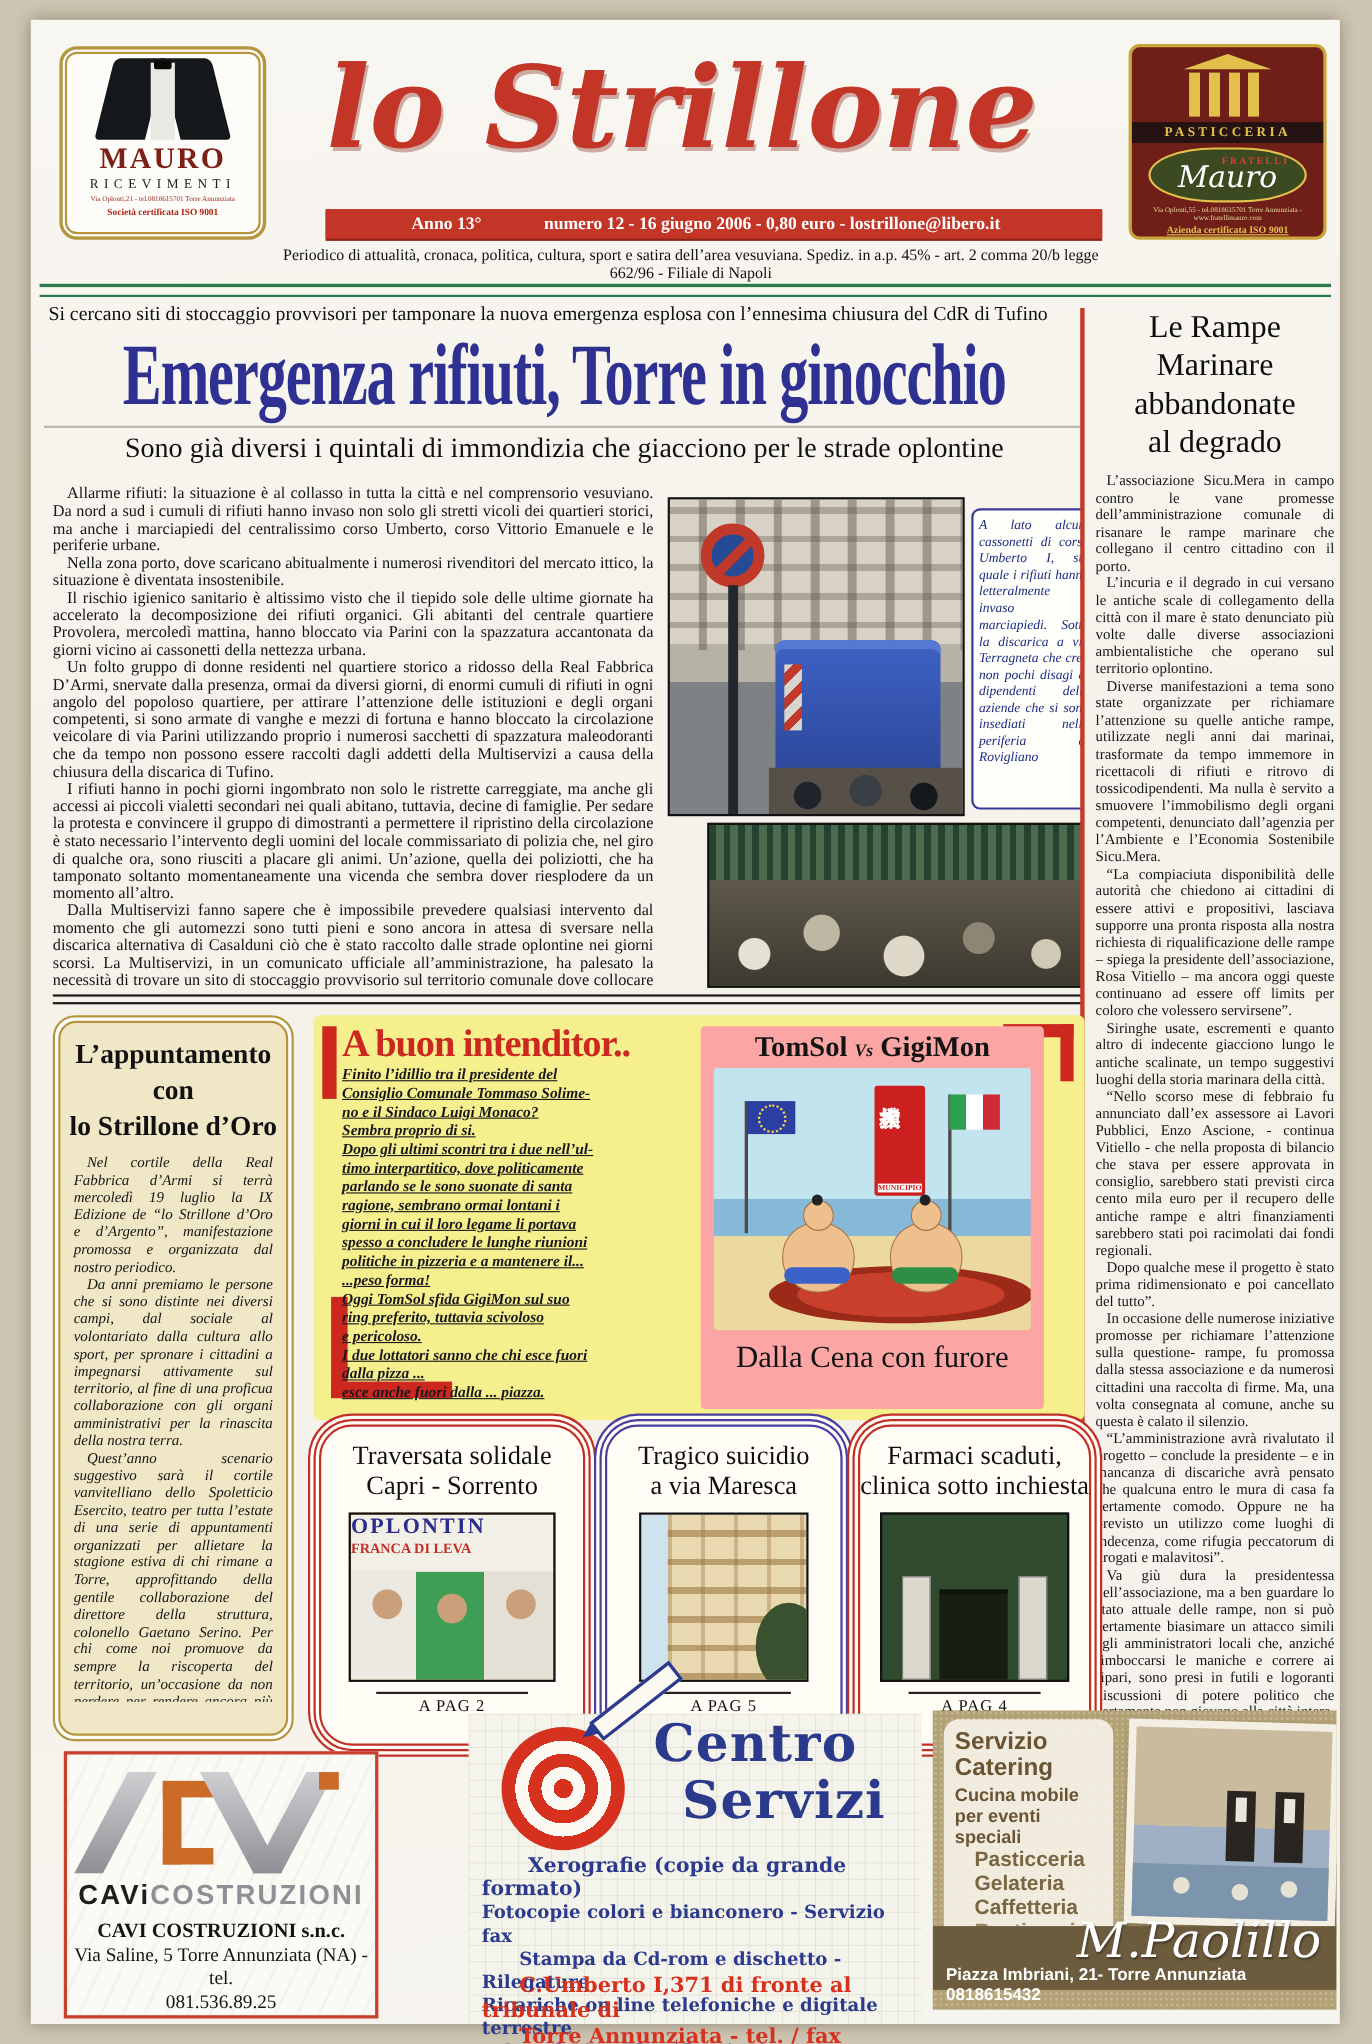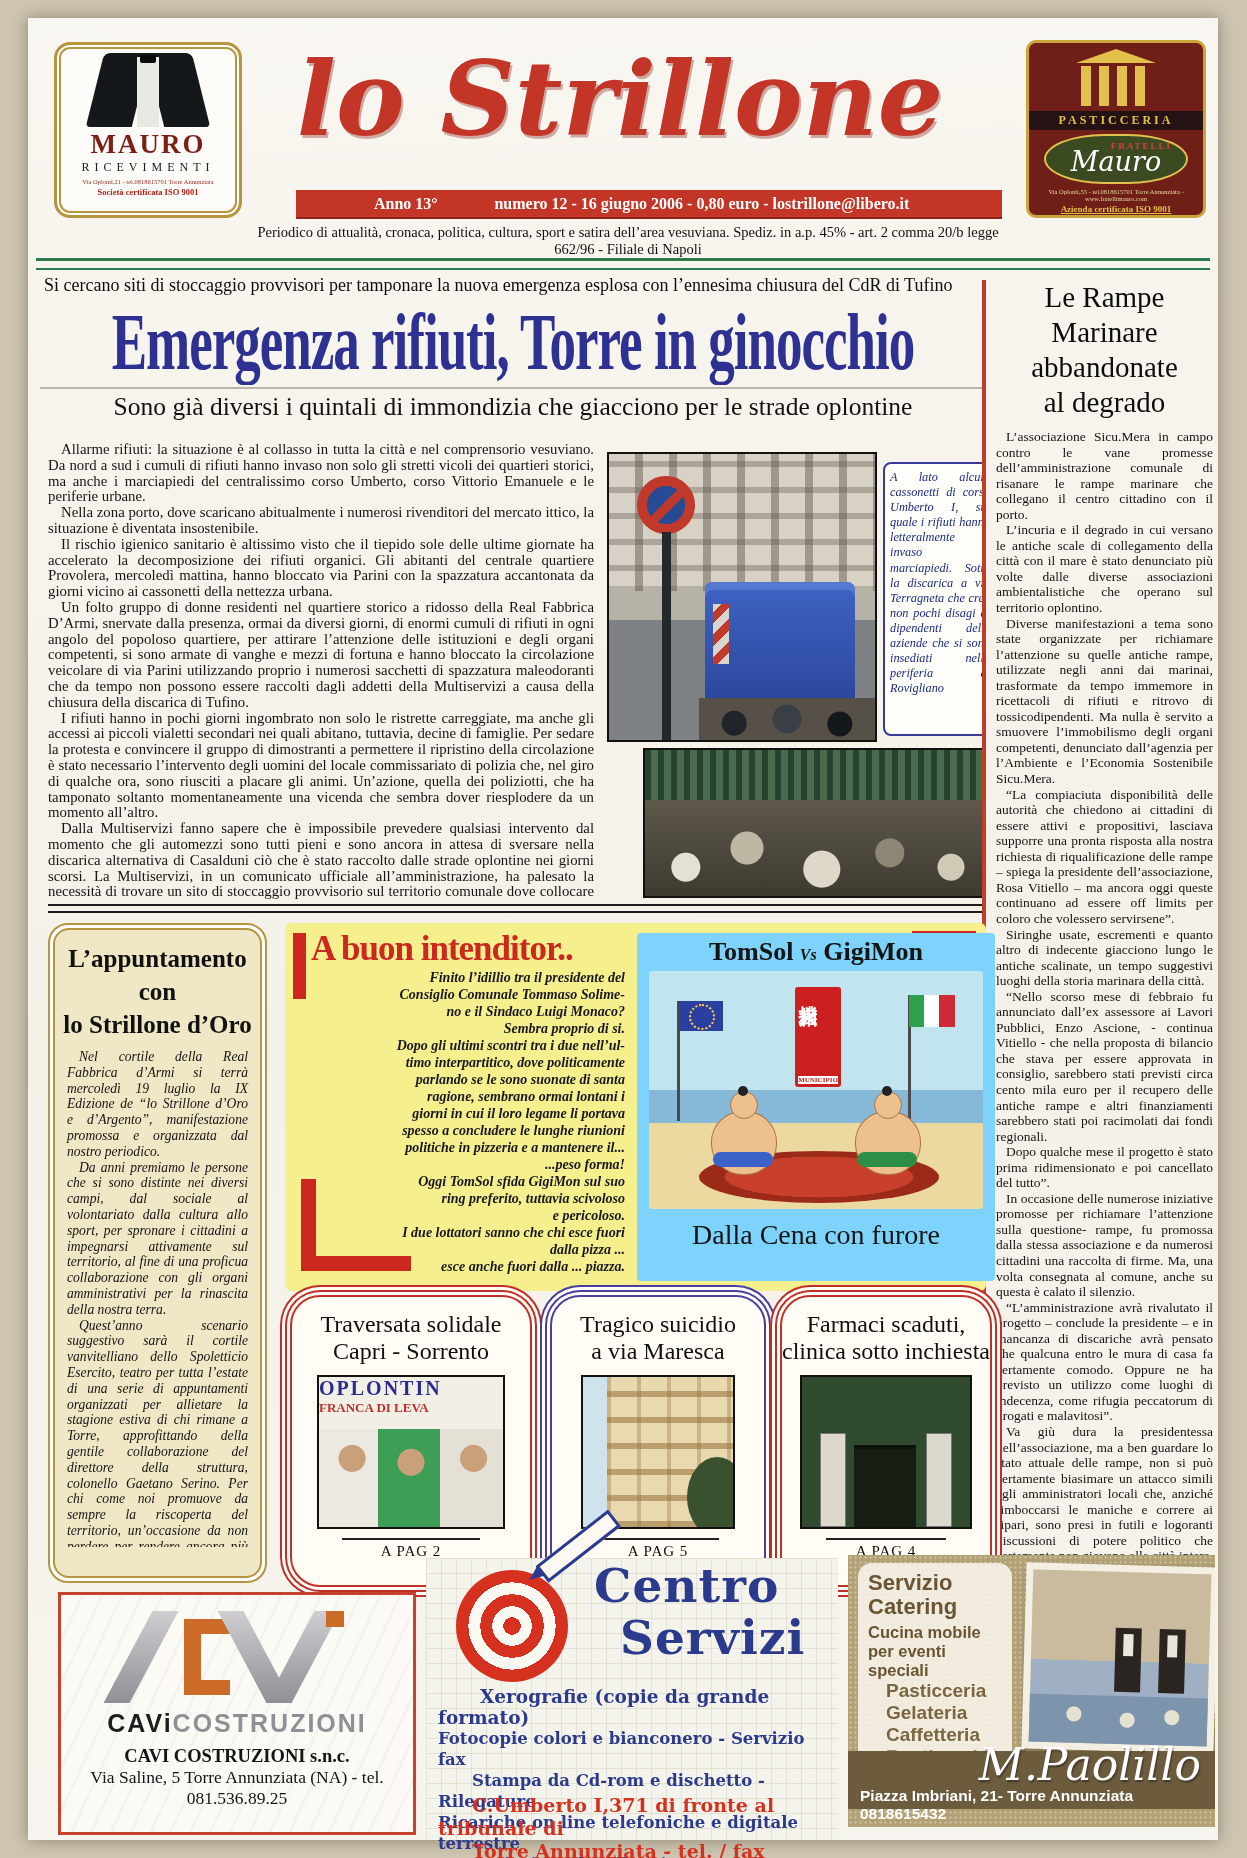--- a/index.html
+++ b/index.html
@@ -101,22 +101,22 @@
   .oro-in{width:100%;height:100%;border:2px solid #b6953f;border-radius:16px;background:#efe7c5;
        box-sizing:border-box;overflow:hidden;}
   .oro-title{margin-top:12px;text-align:center;font-weight:bold;font-size:25px;line-height:33px;color:#111;}
   .oro-body{padding:8px 12px 0;font-style:italic;font-size:13.6px;line-height:15.8px;text-align:justify;height:498px;overflow:hidden;}
   .oro-body p{margin:0;text-indent:12px;}
   
   .yellow{position:absolute;left:257px;top:905px;width:701px;height:368px;background:#f6ef8e;border-radius:6px;}
   .rb{position:absolute;background:#cc2820;}
   .intenditor{position:absolute;left:26px;top:6px;width:314px;}
   .int-title{font-weight:bold;font-size:35px;color:#cc2820;letter-spacing:-1px;}
-  .int-line{font-weight:bold;font-style:italic;font-size:14px;line-height:17px;text-align:right;color:#18181c;}
-  .cartoon{position:absolute;left:352px;top:10px;width:358px;height:348px;background:#7dd3fc;border-radius:4px;}
+  .int-line{font-weight:bold;font-style:italic;font-size:14px;line-height:17px;text-align:left;color:#18181c;text-decoration:underline;}
+  .cartoon{position:absolute;left:352px;top:10px;width:312px;height:348px;background:#fca5a5;border-radius:4px;}
   .car-title{text-align:center;font-size:26px;font-weight:bold;margin-top:4px;}
   .car-title .vs{font-size:16px;font-style:italic;font-weight:bold;}
   .scene{position:relative;margin:4px 12px 0;height:238px;overflow:hidden;border-radius:3px;
       background:linear-gradient(#c2e4ef 0 50%,#86b8d8 50% 64%,#ecd9a0 64%);}
   .flagEU{position:absolute;left:30px;top:30px;width:44px;height:30px;background:#2a3fa0;}
   .flagEU i{position:absolute;left:10px;top:3px;width:22px;height:22px;border:2px dotted #ffd34d;border-radius:50%;display:block;}
   .poleL{position:absolute;left:28px;top:30px;width:3px;height:120px;background:#4a4a4a;}
   .flagIT{position:absolute;right:28px;top:24px;width:46px;height:32px;
       background:linear-gradient(90deg,#2e9e4f 0 33%,#fff 33% 66%,#cf2b36 66%);}
   .poleR{position:absolute;right:72px;top:24px;width:3px;height:126px;background:#4a4a4a;}
@@ -155,21 +155,21 @@
                  repeating-linear-gradient(90deg,rgba(150,110,55,.35) 0 4px,transparent 4px 30px);}
   .tp2 .tree{position:absolute;right:-14px;bottom:-10px;width:60px;height:80px;border-radius:50%;background:#39512f;}
   .tp3{width:168px;background:#2f4a2c;}
   .tp3 .pil1,.tp3 .pil2{position:absolute;bottom:0;width:24px;height:92px;background:#ddd8cc;border:1px solid #777;}
   .tp3 .pil1{left:18px;} .tp3 .pil2{right:18px;}
   .tp3 .gate{position:absolute;left:52px;bottom:0;width:62px;height:78px;background:#161d12;
       border-top:4px solid #0e130c;}
   .t-page{width:58%;margin:9px auto 0;text-align:center;font-size:15px;letter-spacing:1px;
       border-top:2px solid #222;padding-top:3px;color:#101010;}
   
-  .cavi{position:absolute;left:30px;top:1574px;width:358px;height:243px;background:
+  .cavi{position:absolute;left:30px;top:1574px;width:286px;height:243px;background:
       repeating-linear-gradient(115deg,rgba(160,160,170,.08) 0 3px,transparent 3px 18px),#fbfaf5;
       border:3px solid #c8402e;box-sizing:border-box;text-align:center;}
   .cavi-logo{position:relative;width:230px;height:104px;margin:8px auto 0;}
   .cavi-logo .g1,.cavi-logo .g2,.cavi-logo .g3{position:absolute;background:linear-gradient(#cfcfd2,#8f8f95);}
   .cavi-logo .g1{left:6px;top:8px;width:26px;height:92px;transform:skewX(-28deg);}
   .cavi-logo .g2{left:120px;top:8px;width:26px;height:92px;transform:skewX(28deg);}
   .cavi-logo .g3{left:168px;top:8px;width:26px;height:92px;transform:skewX(-28deg);}
   .cavi-logo .br{position:absolute;left:62px;top:16px;width:46px;height:76px;
       border-left:17px solid #cc6a28;border-top:15px solid #cc6a28;border-bottom:15px solid #cc6a28;box-sizing:border-box;}
   .cavi-logo .dot{position:absolute;left:204px;top:8px;width:18px;height:16px;background:#cc6a28;}

